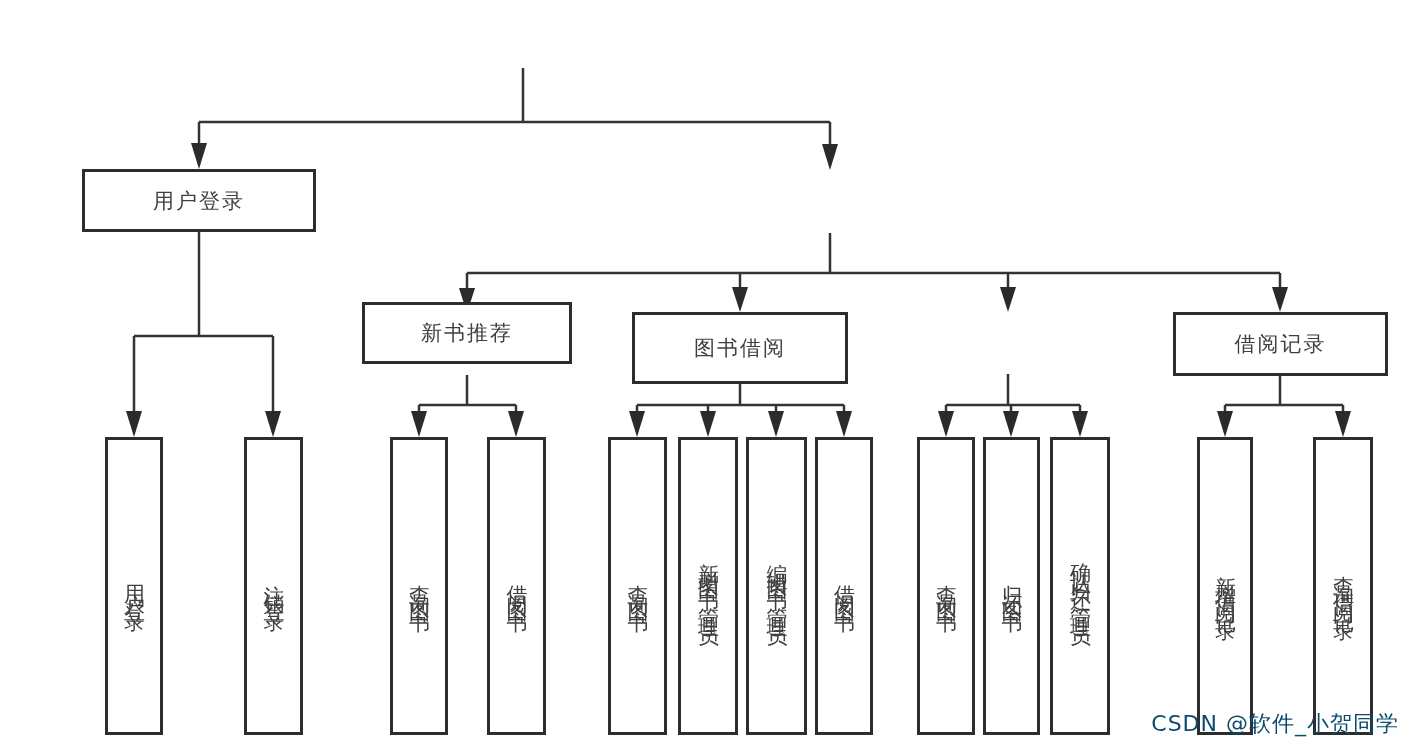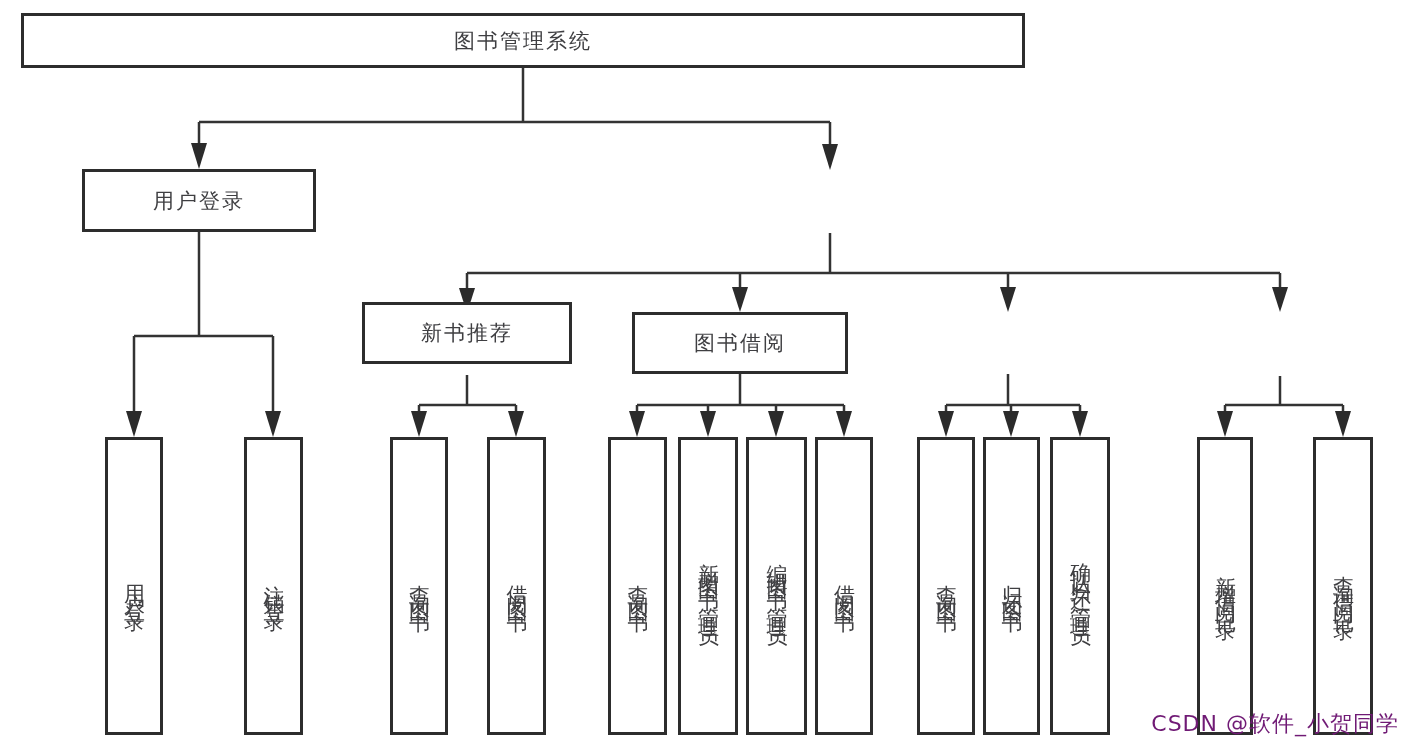--- a/index.html
+++ b/index.html
@@ -3,21 +3,21 @@
 <meta charset="utf-8">
 <style>
   html,body{margin:0;padding:0;background:#ffffff;}
   body{font-family:"DejaVu Sans","Liberation Sans",sans-serif;}
   .canvas{position:relative;width:1405px;height:747px;background:#ffffff;overflow:hidden;}
   svg.lines{position:absolute;left:0;top:0;z-index:1;}
   .box{position:absolute;z-index:2;background:#ffffff;border:3px solid #2d2d2d;
        display:flex;align-items:center;justify-content:center;box-sizing:border-box;}
   .box .lbl{color:#3f3f42;font-size:21px;letter-spacing:2px;white-space:nowrap;}
   .box.v .lbl{writing-mode:vertical-rl;text-orientation:mixed;letter-spacing:9px;line-height:1;}
-  .watermark{position:absolute;right:6px;bottom:8px;z-index:3;color:#701a75;
+  .watermark{position:absolute;right:6px;bottom:8px;z-index:3;color:#0c4a6e;
              font-size:22px;letter-spacing:1px;white-space:nowrap;}
 </style>
 </head>
 <body>
 
 <div class="canvas">
 
   <svg class="lines" width="1405" height="747" viewBox="0 0 1405 747">
     <g stroke="#333333" stroke-width="2.5" fill="none">
 
@@ -77,33 +77,33 @@
       <polygon points="768,411 784,411 776,437"></polygon>
       <polygon points="836,411 852,411 844,437"></polygon>
       <polygon points="938,411 954,411 946,437"></polygon>
       <polygon points="1003,411 1019,411 1011,437"></polygon>
       <polygon points="1072,411 1088,411 1080,437"></polygon>
       <polygon points="1217,411 1233,411 1225,437"></polygon>
       <polygon points="1335,411 1351,411 1343,437"></polygon>
     </g>
   </svg>
 
-  <div class="box" style="left:21px;top:13px;width:1004px;height:55px">
-    <span class="lbl">图书管理系统</span>
-  </div>
 
   <div class="box" style="left:82px;top:169px;width:234px;height:63px">
     <span class="lbl">用户登录</span>
   </div>
 
   <div class="box" style="left:362px;top:302px;width:210px;height:62px">
     <span class="lbl">新书推荐</span>
   </div>
-  <div class="box" style="left:632px;top:312px;width:216px;height:62px">
+  <div class="box" style="left:632px;top:312px;width:216px;height:72px">
     <span class="lbl">图书借阅</span>
+  </div>
+  <div class="box" style="left:1173px;top:312px;width:215px;height:64px">
+    <span class="lbl">借阅记录</span>
   </div>
 
   <div class="box v" style="left:105px;top:437px;width:58px;height:298px">
     <span class="lbl">用户登录</span>
   </div>
   <div class="box v" style="left:244px;top:437px;width:59px;height:298px">
     <span class="lbl">注销登录</span>
   </div>
 
   <div class="box v" style="left:390px;top:437px;width:58px;height:298px">

